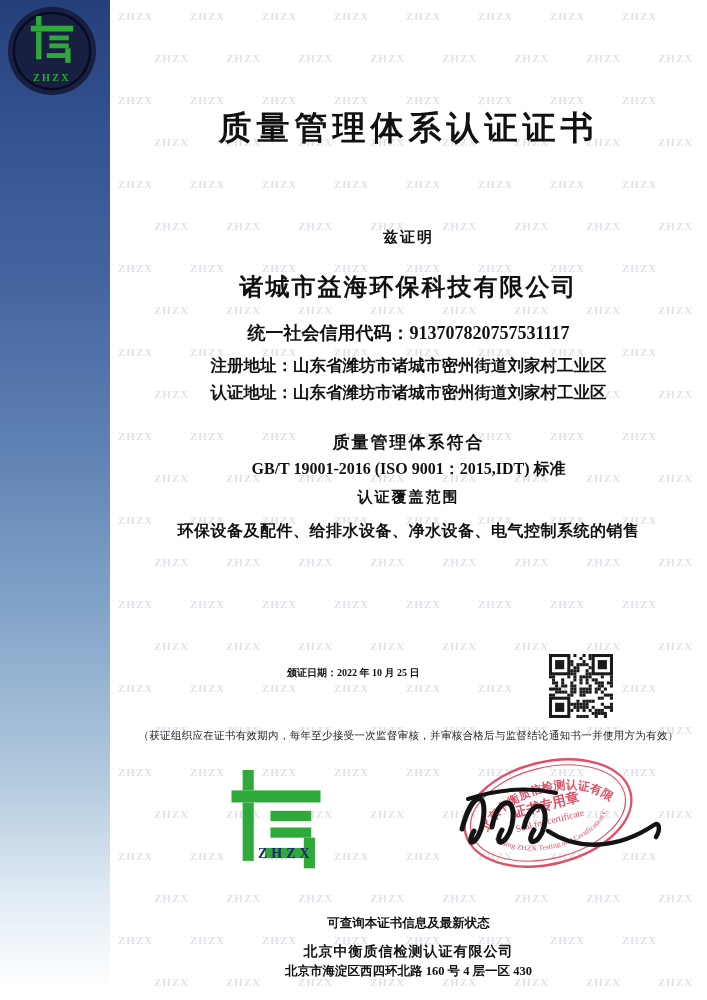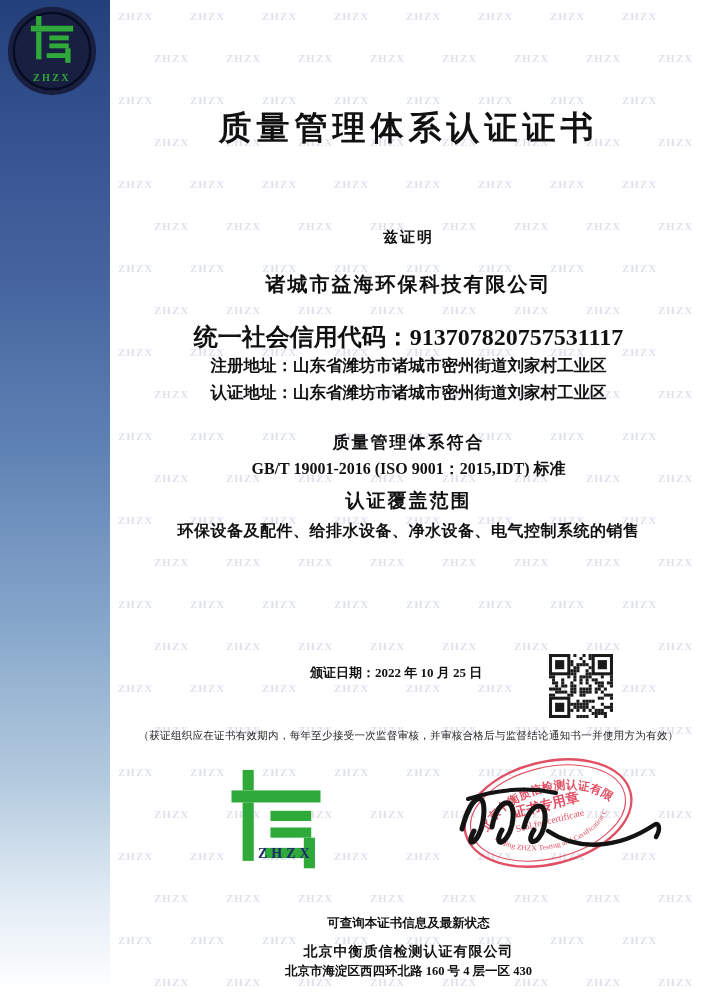--- a/index.html
+++ b/index.html
@@ -20,30 +20,30 @@
     position:absolute; left:0; top:0; width:110px; height:1000px; z-index:1;
     background:linear-gradient(180deg,#24407b 0%,#33518f 12%,#45649f 28%,
       #5f82b4 45%,#85a6ca 62%,#b3cade 78%,#e2ecf5 90%,#ffffff 99%);
   }
   .logo-top { position:absolute; left:6px; top:5px; width:92px; height:92px; z-index:2; }
   
   .cx { position:absolute; left:110px; width:597px; text-align:center; z-index:2; }
   .title { top:106px; font-size:33px; font-weight:bold; letter-spacing:5px; }
   .certno { top:166px; font-size:17px; font-weight:bold; letter-spacing:1px; }
   .hereby { top:228px; font-size:15px; font-weight:bold; letter-spacing:2px; }
-  .company { top:271px; font-size:20px; font-weight:bold; letter-spacing:2px; }
-  .credit { top:321px; font-size:24px; font-weight:bold; }
+  .company { top:271px; font-size:24px; font-weight:bold; letter-spacing:2px; }
+  .credit { top:321px; font-size:18px; font-weight:bold; }
   .addr1 { top:355px; font-size:16.5px; font-weight:bold; }
   .addr2 { top:382px; font-size:16.5px; font-weight:bold; }
   .conform { top:431px; font-size:17px; font-weight:bold; letter-spacing:2px; }
   .standard { top:459px; font-size:16px; font-weight:bold; }
-  .scopetitle { top:488px; font-size:19px; font-weight:bold; letter-spacing:2px; }
+  .scopetitle { top:488px; font-size:15px; font-weight:bold; letter-spacing:2px; }
   .scope { top:521px; font-size:16px; font-weight:bold; letter-spacing:0.5px; }
-  .dates { position:absolute; left:310px; top:661px; z-index:2;
-           font-size:13px; font-weight:bold; line-height:23px; }
+  .dates { position:absolute; left:287px; top:661px; z-index:2;
+           font-size:10px; font-weight:bold; line-height:23px; }
   .qr { position:absolute; left:549px; top:654px; width:64px; height:64px; z-index:2; }
   .note { top:729px; font-size:10.5px; color:#222; letter-spacing:0.3px; }
   .logo-bottom { position:absolute; left:229px; top:770px; width:94px; height:102px; z-index:2; }
   .logo-bottom-acronym {
     position:absolute; left:258px; top:846px; z-index:3;
     font-size:14px; font-weight:bold; color:#1c2a6b; letter-spacing:4px;
   }
   .seal { position:absolute; left:428px; top:733px; width:240px; height:160px; z-index:3; }
   .f1 { top:896px; font-size:12.5px; font-weight:bold; }
   .f2 { top:915px; font-size:12.5px; font-weight:bold; }

